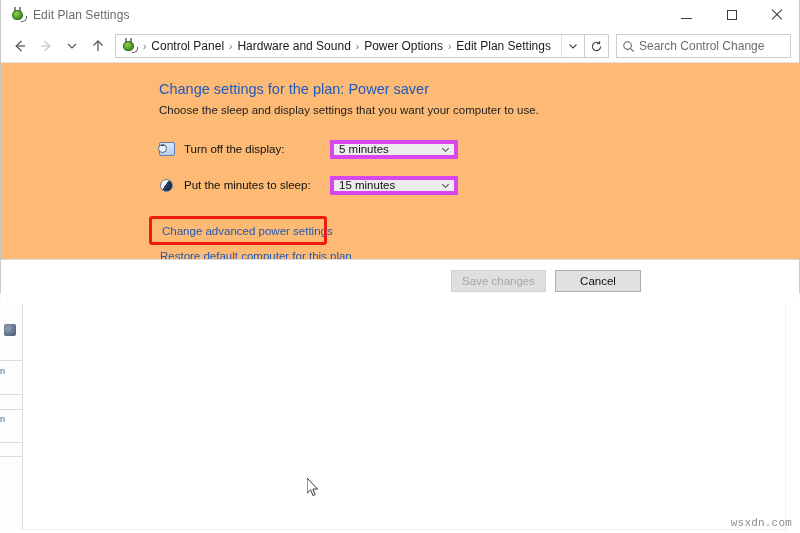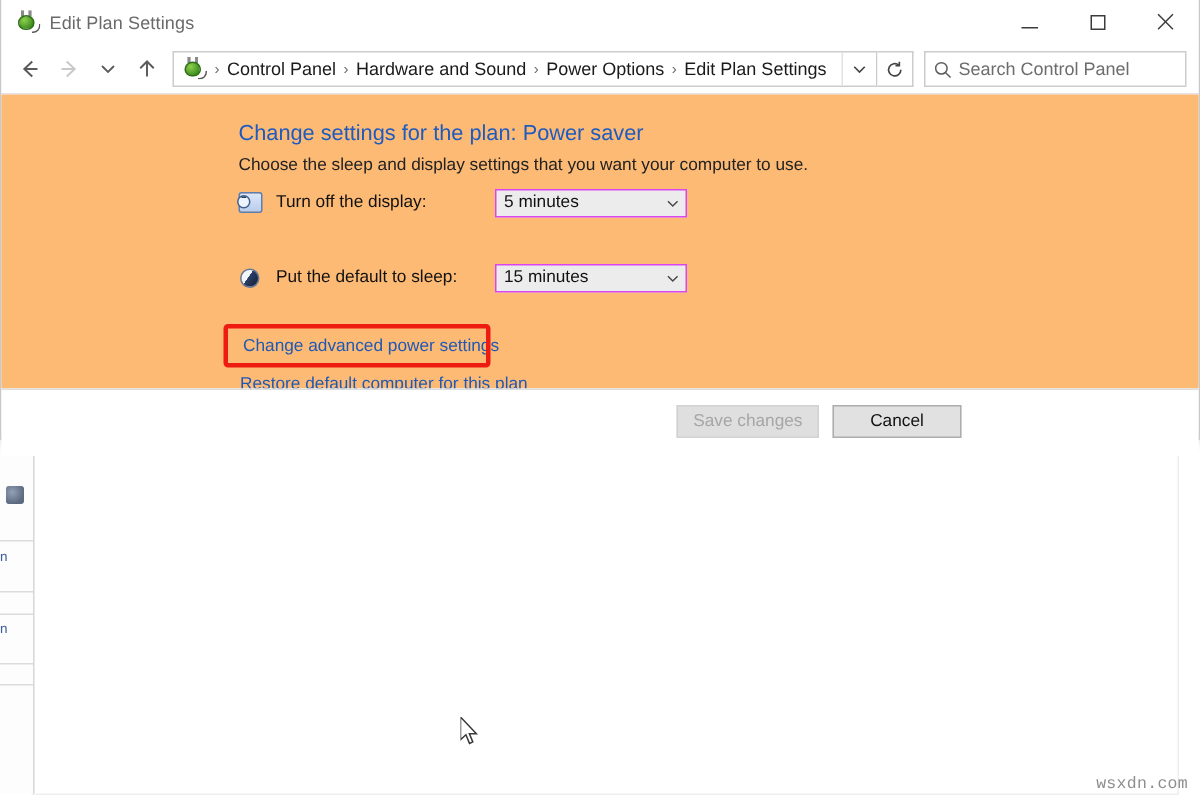--- a/index.html
+++ b/index.html
@@ -306,21 +306,21 @@
     white-space: nowrap;
   }
 
   .setting-row {
     position: absolute;
     left: 158px;
     display: flex;
     align-items: center;
     height: 20px;
   }
-  .setting-row.r1 { top: 62px; }
+  .setting-row.r1 { top: 76px; }
   .setting-row.r2 { top: 112px; }
 
   .row-icon {
     width: 17px; height: 17px;
     position: relative;
     flex: none;
     margin-right: 8px;
   }
   
   .ic-display {
@@ -366,21 +366,21 @@
     white-space: nowrap;
     margin-right: 6px;
   }
   .row-label.l1 { width: 140px; }
   .row-label.l2 { width: 140px; }
 
   .combo {
     width: 128px;
     height: 19px;
     background: #ececec;
-    border: 1px solid #d946ef;
+    border: 4px solid #d946ef;
     box-sizing: border-box;
     display: flex;
     align-items: center;
     cursor: default;
     flex: none;
   }
   .combo-value {
     flex: 1;
     font-size: 11.5px;
     color: #111111;
@@ -579,21 +579,21 @@
         </svg>
       </div>
 
       <div class="searchbox">
         <div class="search-icon">
           <svg width="13" height="13" viewBox="0 0 14 14">
             <circle cx="6" cy="6" r="4.1" fill="none" stroke="currentColor" stroke-width="1.1"></circle>
             <path d="M9.1 9.1 L12.6 12.6" stroke="currentColor" stroke-width="1.1" fill="none"></path>
           </svg>
         </div>
-        <div class="search-ph">Search Control Panel</div>
+        <div class="search-ph">Search Control Change</div>
       </div>
     </div>
 
     <div class="bar-sep"></div>
 
     <div class="content">
 
       <div class="page-title">Change settings for the plan: Power saver</div>
       <div class="page-sub">Choose the sleep and display settings that you want your computer to use.</div>
 
@@ -610,21 +610,21 @@
               <path d="M2.5 4.5 L6 8 L9.5 4.5" fill="none" stroke="currentColor" stroke-width="1.1"></path>
             </svg>
           </div>
         </div>
       </div>
 
       <div class="setting-row r2">
         <div class="row-icon">
           <div class="ic-sleep"></div>
         </div>
-        <div class="row-label l2">Put the default to sleep:</div>
+        <div class="row-label l2">Put the minutes to sleep:</div>
         <div class="combo">
           <div class="combo-value">15 minutes</div>
           <div class="combo-arrow">
             <svg width="11" height="11" viewBox="0 0 12 12">
               <path d="M2.5 4.5 L6 8 L9.5 4.5" fill="none" stroke="currentColor" stroke-width="1.1"></path>
             </svg>
           </div>
         </div>
       </div>
 

